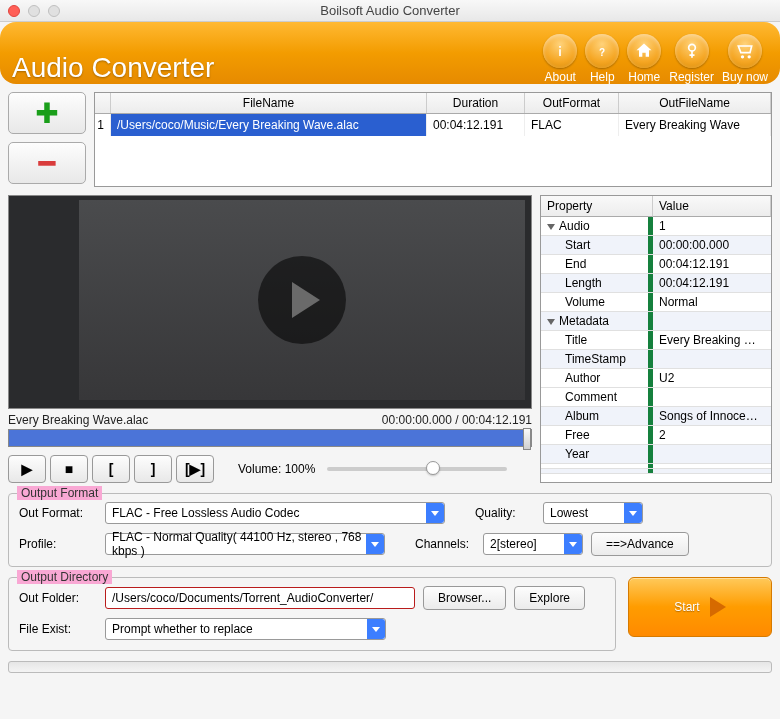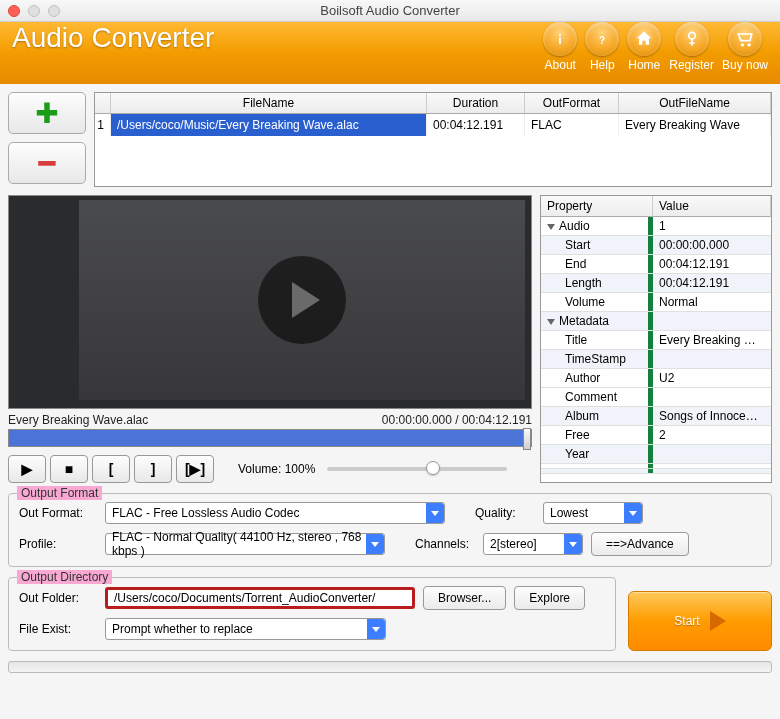--- a/index.html
+++ b/index.html
@@ -6,21 +6,21 @@
 body { width: 780px; height: 719px; background: #f5f5f5; overflow: hidden; }
 
 .titlebar { height: 22px; background: linear-gradient(#f8f8f8,#e8e8e8); display: flex; align-items: center; padding: 0 8px; border-bottom: 1px solid #ccc; }
 .traffic { display: flex; gap: 8px; }
 .tlight { width: 12px; height: 12px; border-radius: 50%; }
 .tred { background: #ff5f56; border: 1px solid #e0443e; }
 .tyel { background: #e0e0e0; border: 1px solid #c0c0c0; }
 .tgrn { background: #e0e0e0; border: 1px solid #c0c0c0; }
 .title { flex: 1; text-align: center; color: #444; font-size: 13px; }
 
-.header { height: 62px; background: linear-gradient(#ffb933,#f39c00 50%,#e68a00); display: flex; align-items: flex-start; padding: 0 12px; }
+.header { height: 62px; background: linear-gradient(#ffb933,#f39c00 50%,#e68a00); display: flex; align-items: flex-end; padding: 0 12px; border-radius: 16px; }
 .hlogo { color: #fff; font-size: 28px; font-weight: 300; text-shadow: 0 1px 2px rgba(0,0,0,.3); flex: 1; }
 .hbtns { display: flex; gap: 8px; }
 .hbtn { display: flex; flex-direction: column; align-items: center; color: #fff; font-size: 11px; cursor: pointer; }
 .hcirc { width: 34px; height: 34px; border-radius: 50%; background: radial-gradient(circle at 50% 30%, #ffd27a, #f5a623 60%, #d48806); display: flex; align-items: center; justify-content: center; margin-bottom: 2px; box-shadow: inset 0 2px 4px rgba(255,255,255,.5), 0 1px 2px rgba(0,0,0,.3); }
 .hcirc svg { width: 20px; height: 20px; }
 
 .main { padding: 8px; }
 
 .frow { display: flex; gap: 8px; }
 .fcol-left { width: 78px; display: flex; flex-direction: column; gap: 8px; }
@@ -70,24 +70,24 @@
 .pr-group { padding-left: 6px; }
 .pr-tri { display:inline-block; width:0; height:0; border-left:4px solid transparent; border-right:4px solid transparent; border-top:6px solid #666; margin-right:4px; vertical-align:middle;}
 
 .fset { border: 1px solid #bbb; border-radius: 4px; margin-top: 10px; padding: 8px 10px 10px; position:relative; }
 .fset-title { position:absolute; top:-8px; left:8px; background:#f9a8d4; padding:0 4px; font-size:12px; color:#333;}
 .formrow { display: flex; align-items: center; margin-bottom: 8px; gap: 8px; }
 .flabel { width: 78px; }
 .sel { height: 22px; background: #fff; border: 1px solid #999; border-radius: 3px; display: flex; align-items: center; padding: 0 6px; position: relative; cursor:pointer;}
 .sel-arrow { position: absolute; right: 0; top: 0; width: 18px; height: 100%; background: #3c7eff; border-radius: 0 3px 3px 0; display:flex; align-items:center; justify-content:center;}
 .sel-arrow::after{content:''; width:0;height:0;border-left:4px solid transparent;border-right:4px solid transparent;border-top:5px solid #fff;}
-.txtinput { height: 22px; background: #fff; border: 3px solid #b91c1c; border-radius: 3px; padding: 0 6px; display:flex; align-items:center;}
+.txtinput { height: 22px; background: #fff; border: 1px solid #b91c1c; border-radius: 3px; padding: 0 6px; display:flex; align-items:center;}
 .btn { height: 24px; padding: 0 14px; background: linear-gradient(#fdfdfd,#ebebeb); border: 1px solid #999; border-radius: 4px; display: flex; align-items: center; cursor:pointer;}
 
-.outdir { display:flex; gap:12px; margin-top:10px; align-items:flex-end;}
+.outdir { display:flex; gap:12px; margin-top:10px; align-items:flex-start;}
 .startbtn { width: 144px; height:60px; background: linear-gradient(#ffc95a,#ff9c00 50%,#ff8a00); border: 1px solid #d67a00; border-radius: 6px; display: flex; align-items: center; justify-content: center; color: #fff; font-size: 24px; cursor:pointer; text-shadow:0 1px 1px rgba(0,0,0,.3); box-shadow: inset 0 1px 0 rgba(255,255,255,.4);}
 .startbtn .tri { width:0;height:0;border-left:16px solid #d66a00;border-top:10px solid transparent;border-bottom:10px solid transparent; margin-left:10px;}
 
 .progress { height: 12px; background: linear-gradient(#e6e6e6,#f4f4f4); border: 1px solid #bbb; border-radius: 3px; margin-top: 10px;}
 </style>
 </head>
 <body>
 
 <div class="titlebar">
   <div class="traffic">

